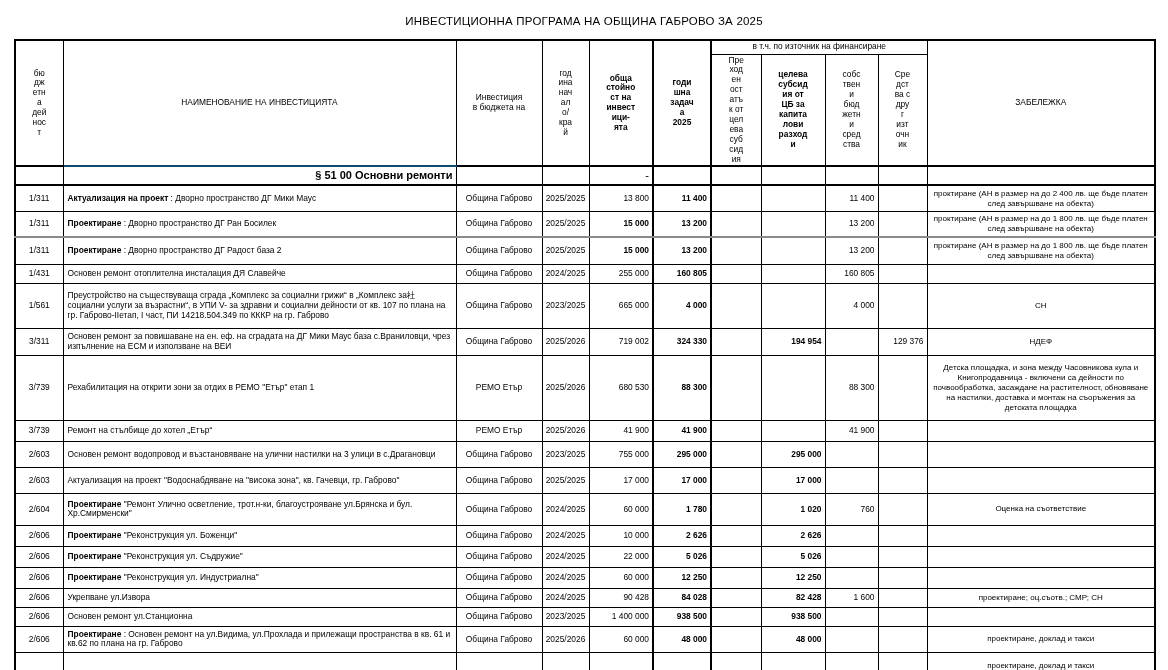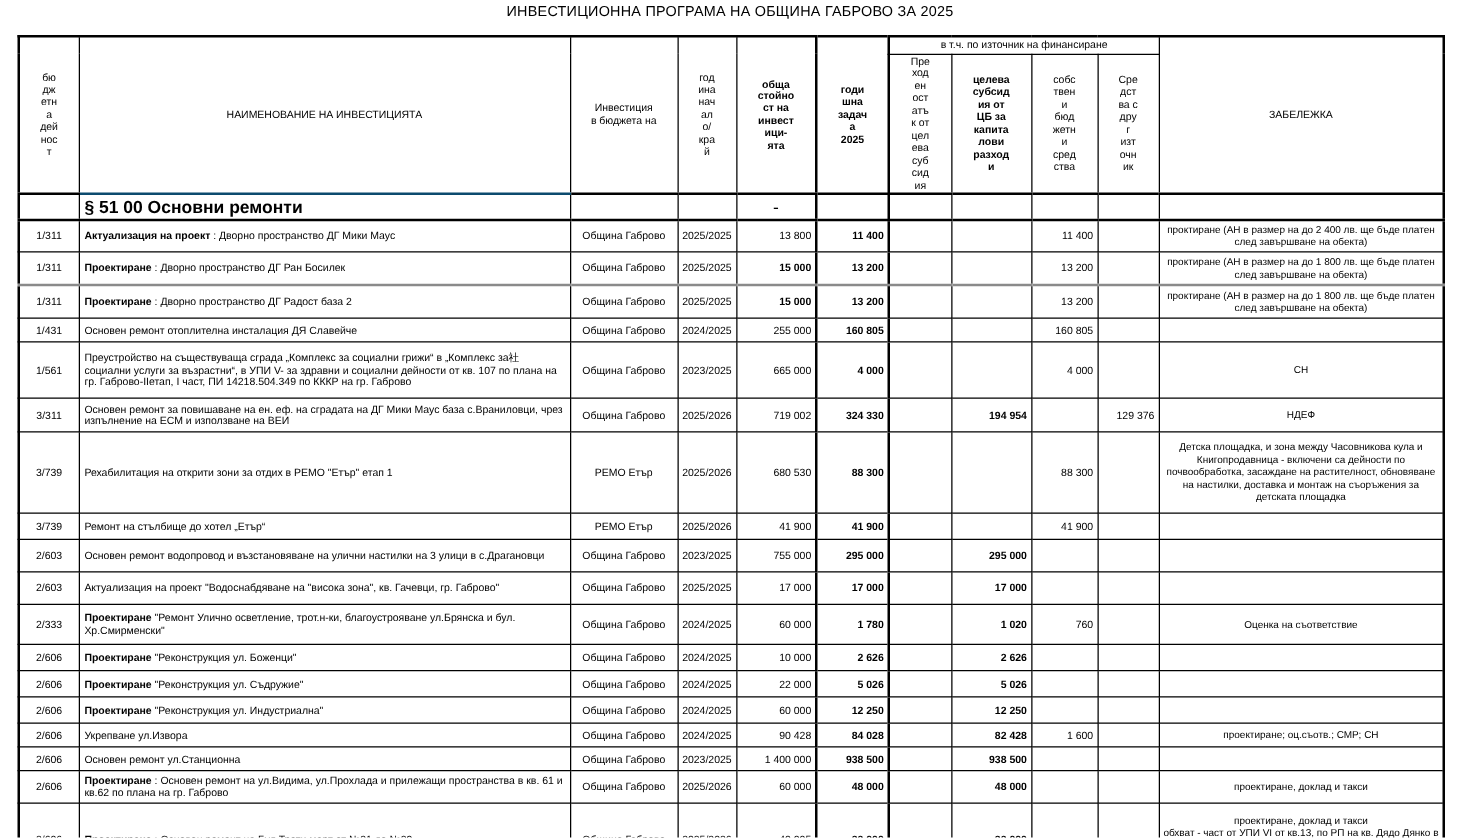--- a/index.html
+++ b/index.html
@@ -1,31 +1,31 @@
 <!DOCTYPE html>
 <html><head>
 <meta charset="utf-8">
 <style>
   html,body{margin:0;padding:0;background:#fff;width:1168px;height:670px;overflow:hidden;
     font-family:"Liberation Sans",sans-serif;color:#000;}
-  .title{text-align:center;font-size:11.5px;padding-top:4px;letter-spacing:.2px;}
+  .title{text-align:center;font-size:11.5px;padding-top:15px;letter-spacing:.2px;}
   table{border-collapse:collapse;table-layout:fixed;width:1140px;margin:12px 0 0 14px;
     border:2.5px solid #000;}
   th,td{border:1px solid #000;font-size:8.4px;line-height:1.18;padding:1px 3px;
     vertical-align:middle;overflow:hidden;word-wrap:break-word;}
   th{font-weight:normal;text-align:center;padding:1px 16px;}
   th.b,td.b{font-weight:bold;border-radius:11px;}
   .c{text-align:center;}
   .nm{text-align:left;padding-left:4px;}
   .num{text-align:right;white-space:nowrap;padding-right:3px;}
   .note{text-align:center;font-size:8px;line-height:1.25;white-space:pre-line;}
   .bl2{border-left:2.5px solid #000;}
   .br2{border-right:2.5px solid #000;}
   .hdr th{border-bottom:2px solid #000;}
-  .sec td{border-bottom:2px solid #000;font-size:14px;}
+  .sec td{border-bottom:2px solid #000;font-size:11px;text-align:right;}
   .grayline td{border-bottom:2px solid #8a8a8a;}
   .grp{border-bottom:1px solid #000;}
 </style>
 </head>
 <body>
 
 <div class="title">ИНВЕСТИЦИОННА ПРОГРАМА НА ОБЩИНА ГАБРОВО ЗА 2025</div>
 
 <table>
   <colgroup>
@@ -208,21 +208,21 @@
       <td class="num">17 000</td>
       <td class="num b bl2 br2">17 000</td>
       <td class="num"></td>
       <td class="num b">17 000</td>
       <td class="num"></td>
       <td class="num"></td>
       <td class="note"></td>
     </tr>
 
     <tr style="height:32px">
-      <td class="c">2/333</td>
+      <td class="c">2/604</td>
       <td class="nm"><b>Проектиране</b><span> "Ремонт Улично осветление, трот.н-ки, благоустрояване  ул.Брянска  и бул. Хр.Смирменски"</span></td>
       <td class="c">Община Габрово</td>
       <td class="c">2024/2025</td>
       <td class="num">60 000</td>
       <td class="num b bl2 br2">1 780</td>
       <td class="num"></td>
       <td class="num b">1 020</td>
       <td class="num">760</td>
       <td class="num"></td>
       <td class="note">Оценка на съответствие</td>

